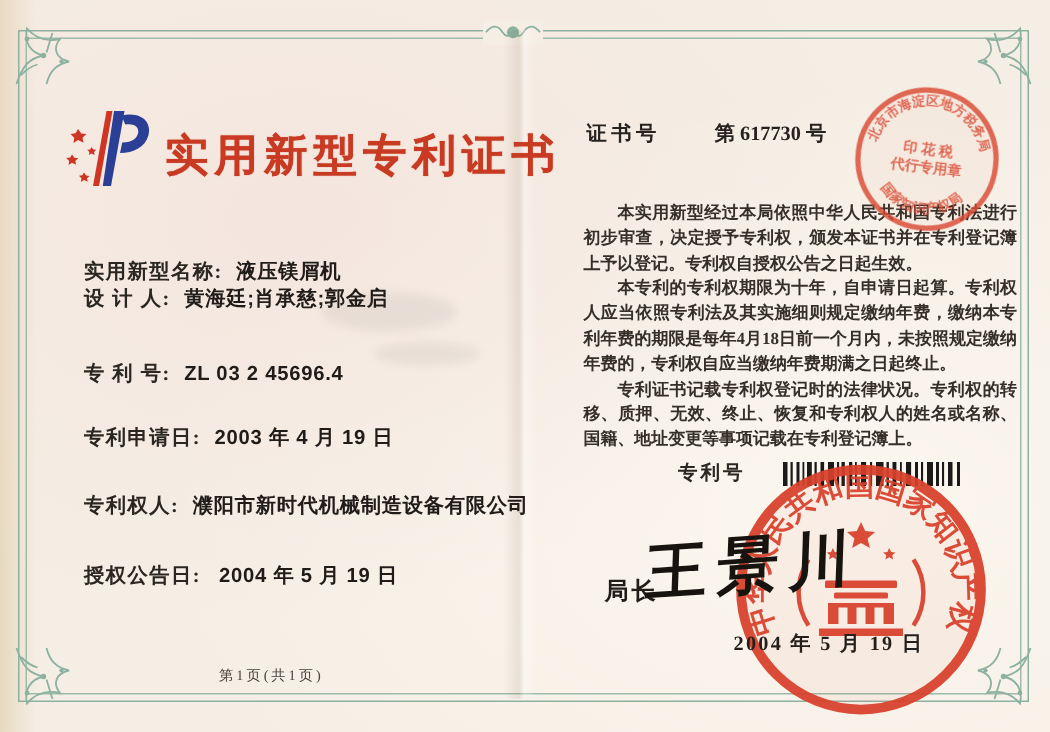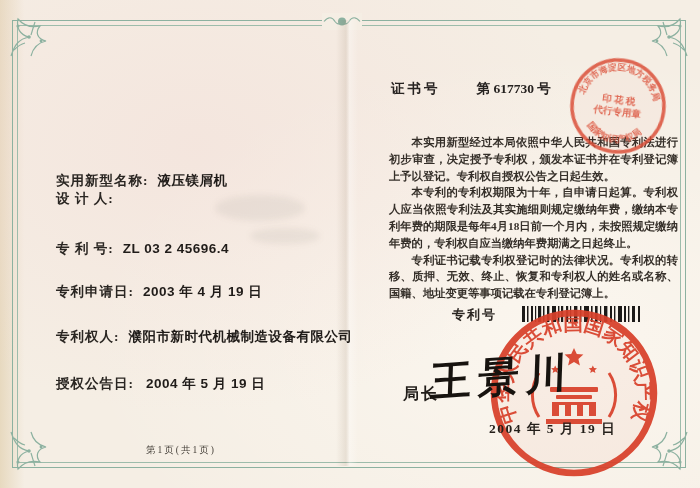--- a/index.html
+++ b/index.html
@@ -34,21 +34,21 @@
   .field .val{font-family:"Liberation Sans", sans-serif;font-size:13.5px;font-weight:700;color:#201c19;letter-spacing:.5px;}
   .f0{top:143px;margin-top:29px;} .f1{top:190px;} .f2{top:240px;} .f3{top:283px;} .f4{top:328px;align-items:center;} .f5{top:375px;gap:12px;}
   .page-footer{position:absolute;left:146px;top:444px;font-size:9.5px;color:#46413a;letter-spacing:2px;}
   
   .certno-row{position:absolute;left:391px;top:80px;display:flex;gap:36px;
     font-size:13.5px;font-weight:700;color:#262220;}
   .certno-row .lab{letter-spacing:3px;}
   .legal{position:absolute;left:389px;top:134px;width:289px;font-size:11.3px;line-height:16.8px;
     font-weight:600;color:#352f29;text-align:justify;}
   .legal p{margin:0;text-indent:2em;}
-  .patentno-row{position:absolute;left:452px;top:306px;display:flex;align-items:flex-start;gap:25px;}
+  .patentno-row{position:absolute;left:452px;top:306px;display:flex;align-items:flex-end;gap:25px;}
   .patentno-row .lab{font-size:13px;font-weight:700;letter-spacing:2px;color:#2b2622;}
   .big-seal{position:absolute;left:484px;top:303px;width:180px;height:180px;opacity:.93;}
   .seal-date{position:absolute;left:489px;top:420px;z-index:6;font-size:13.5px;font-weight:700;
     color:#241f1a;letter-spacing:1.5px;white-space:nowrap;}
   .director-row{position:absolute;left:403px;top:384px;font-size:16px;font-weight:700;
     letter-spacing:2px;color:#211d19;}
   .signature{position:absolute;left:430px;top:350px;font-size:41px;font-weight:700;color:#17130f;
     letter-spacing:7px;transform:rotate(-4deg) skewX(-6deg);white-space:nowrap;}
   .small-seal{position:absolute;left:566px;top:54px;width:104px;height:104px;
     transform:rotate(7deg);opacity:.82;filter:blur(.3px);}
@@ -92,27 +92,44 @@
     <rect x="20" y="0" width="40" height="17" fill="#f5eee4"></rect>
     <path d="M22,8.5 c4,-5 8,-5 11,0 c2,3 4,3 6,1" fill="none" stroke="#8cb1a0" stroke-width="1.2"></path>
     <path d="M58,8.5 c-4,-5 -8,-5 -11,0 c-2,3 -4,3 -6,1" fill="none" stroke="#8cb1a0" stroke-width="1.2"></path>
     <circle cx="40" cy="8.5" r="4" fill="#8cb1a0"></circle>
   </svg>
   <div class="fold"></div>
 
   <div class="smudge" style="left:215px;top:195px;width:90px;height:26px;"></div>
   <div class="smudge" style="left:250px;top:228px;width:70px;height:16px;"></div>
 
+  <div class="title-row">
+    <svg width="58" height="58" viewBox="0 0 58 58">
+      <g fill="#cf3524">
+        <path d="M8 16 l2.2 3 3.4.4 -2.6 2.4 .7 3.4 -3.7-1.8 -3 2 .5-3.6 -2.5-2.5 3.4-.5z"></path>
+        <path d="M4 33 l1.6 2.2 2.6.3 -2 1.8 .5 2.6 -2.7-1.4 -2.3 1.5 .4-2.7 -1.9-1.9 2.6-.4z"></path>
+        <path d="M12 45 l1.4 2 2.4.3 -1.8 1.6 .5 2.3 -2.5-1.2 -2 1.3 .3-2.4 -1.7-1.7 2.3-.3z"></path>
+        <path d="M17 28 l1.2 1.7 2 .2 -1.5 1.4 .4 2 -2.1-1 -1.7 1.1 .3-2 -1.5-1.5 2-.3z"></path>
+        <polygon points="27,4 31,4 22,54 18,54"></polygon>
+      </g>
+      <g fill="#2b3f96">
+        <polygon points="32,4 39,4 30,54 24.5,54"></polygon>
+        <path d="M37,7 C52,4 57,13 55,20 C53,28 45,32 36,32 L37.5,25 C43,25 47,23 48,19 C49,15 46,12 39.5,13 Z"></path>
+      </g>
+    </svg>
+    <h1 class="cert-title">实用新型专利证书</h1>
+  </div>
 
   <div class="field f0">
     <span class="lab">实用新型名称:</span>
     <span class="val">液压镁屑机</span>
   </div>
   <div class="field f1">
     <span class="lab">设 计 人:</span>
+    <span class="val">黄海廷;肖承慈;郭金启</span>
   </div>
   <div class="field f2">
     <span class="lab">专 利 号:</span>
     <span class="val">ZL 03 2 45696.4</span>
   </div>
   <div class="field f3">
     <span class="lab">专利申请日:</span>
     <span class="val">2003 年 4 月 19 日</span>
   </div>
   <div class="field f4">

